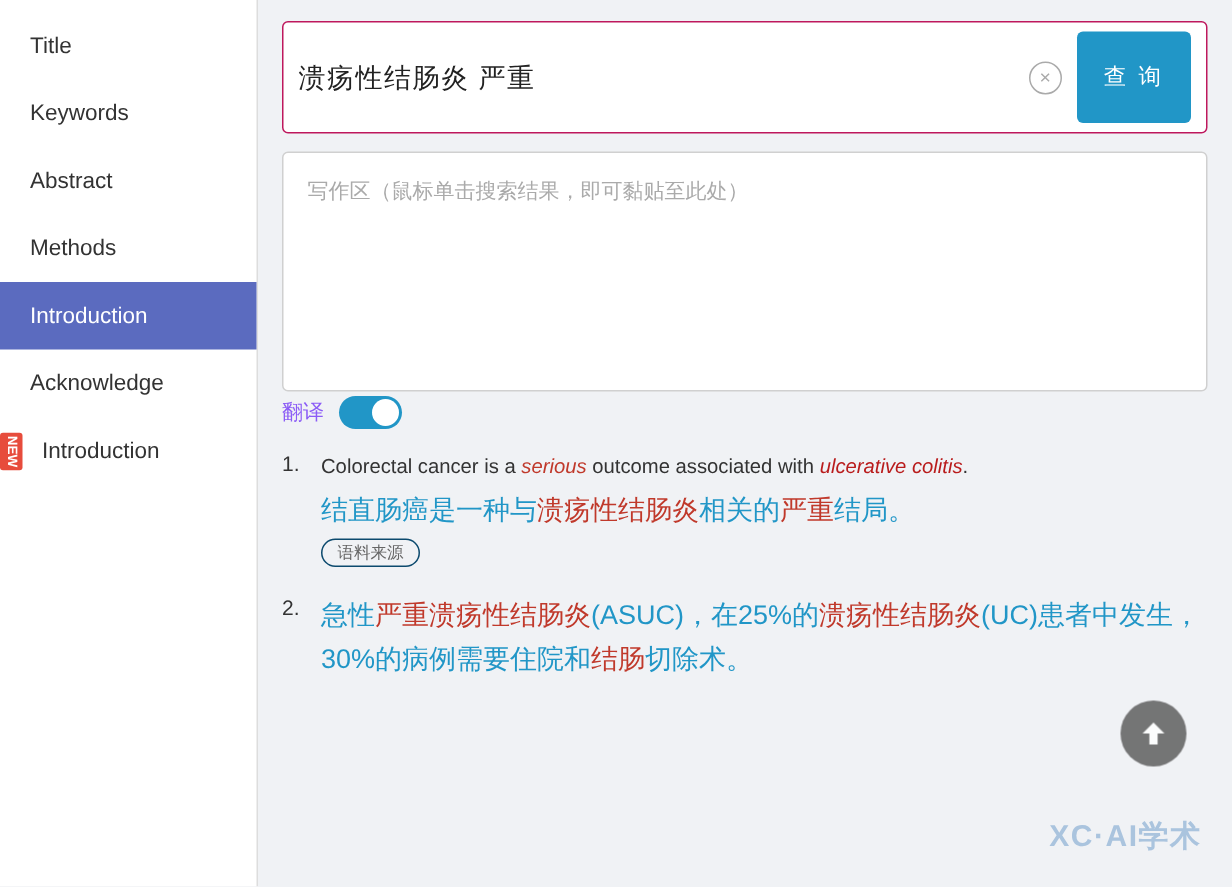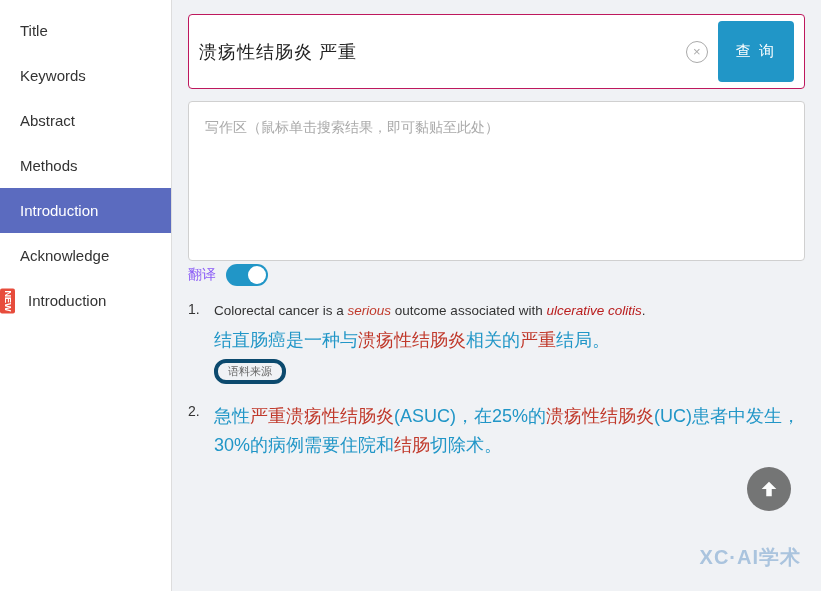--- a/index.html
+++ b/index.html
@@ -182,21 +182,21 @@
       font-size: 18px;
       color: #2196c7;
       line-height: 1.6;
       margin-bottom: 5px;
     }
     .result-cn .cn-red {
       color: #c0392b;
     }
     .source-tag {
       display: inline-block;
-      border: 4px solid #0c4a6e;
+      border: 1px solid #0c4a6e;
       border-radius: 12px;
       padding: 1px 10px;
       font-size: 11px;
       color: #666;
       cursor: pointer;
     }
 
     
     .scroll-up-btn {
       position: fixed;

